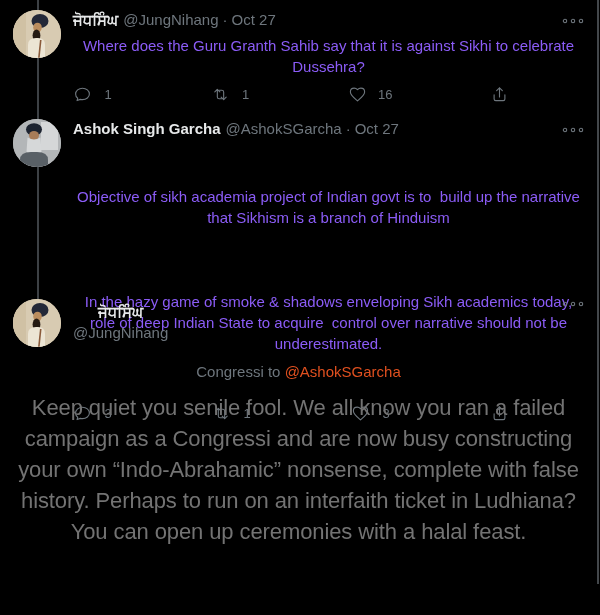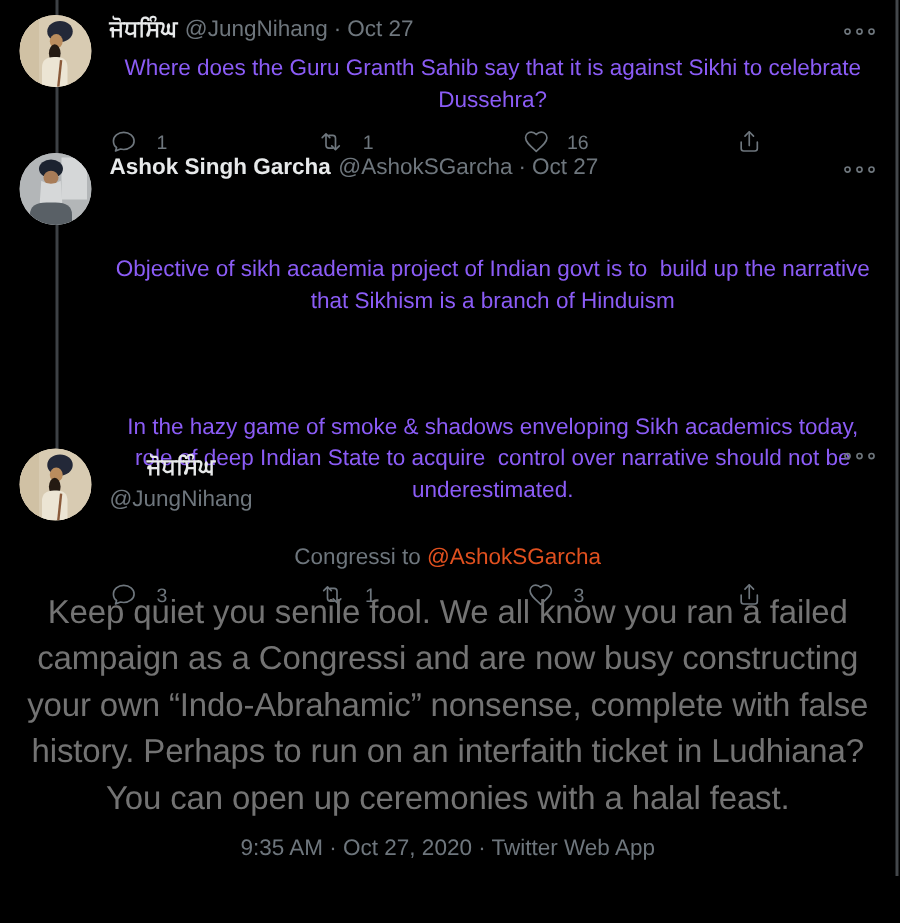--- a/index.html
+++ b/index.html
@@ -7,21 +7,21 @@
     position:relative;width:600px;height:584px;background:#000;overflow:hidden;
     font-family:"Liberation Sans","DejaVu Sans",sans-serif;
     text-align:center;
     -webkit-font-smoothing:antialiased;
   }
   .right-border{position:absolute;top:0;right:1px;width:2px;height:100%;background:#43474b;}
   .thread-line{position:absolute;left:37px;top:0;width:2px;height:330px;background:#3d4145;z-index:0;}
 
   .tweet{position:absolute;left:0;right:3px;z-index:1;}
   #tweet1{top:0;}
-  #tweet2{top:92px;}
+  #tweet2{top:109px;}
   #tweet3{top:293px;}
 
   .tw-row{display:flex;padding:10px 13px 0 13px;}
   .av-col{width:48px;margin-right:12px;flex:none;}
   .avatar{width:48px;height:48px;border-radius:50%;overflow:hidden;position:relative;z-index:2;background:#d8cbb2;}
   .avatar svg{display:block;width:48px;height:48px;}
   .content{flex:1;min-width:0;}
 
   .header{display:flex;align-items:center;font-size:15px;line-height:19px;white-space:nowrap;}
   .name{font-weight:700;color:#e7e9ea;}
@@ -210,15 +210,14 @@
             <circle cx="19" cy="3" r="1.7"></circle>
         </svg>
       </span>
     </div>
     <div class="replying">
       <span>Congressi to</span>
       <span> </span>
       <span class="mention">@AshokSGarcha</span>
     </div>
     <div class="big-body">Keep quiet you senile fool. We all know you ran a failed campaign as a Congressi and are now busy constructing your own “Indo-Abrahamic” nonsense, complete with false history. Perhaps to run on an interfaith ticket in Ludhiana? You can open up ceremonies with a halal feast.</div>
-    <div class="timestamp">9:35 AM · Oct 27, 2020 · Twitter Web App</div>
   </div>
 </div>
 
 </body></html>

